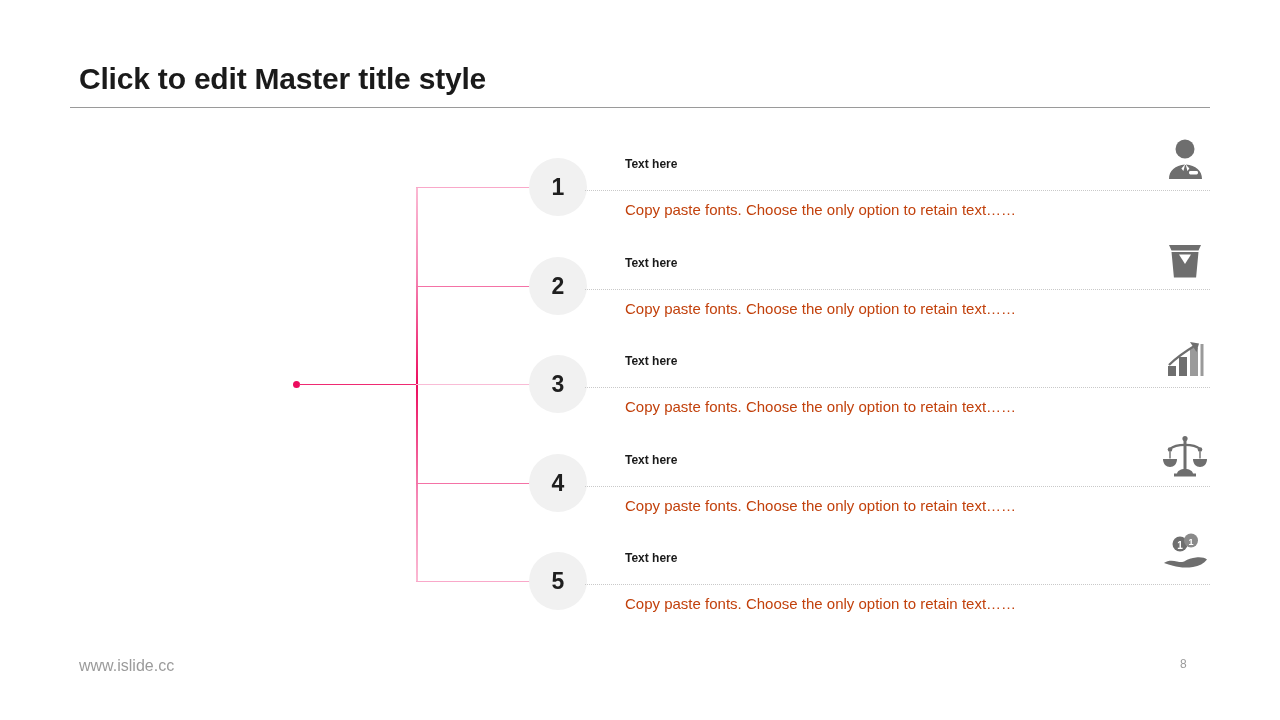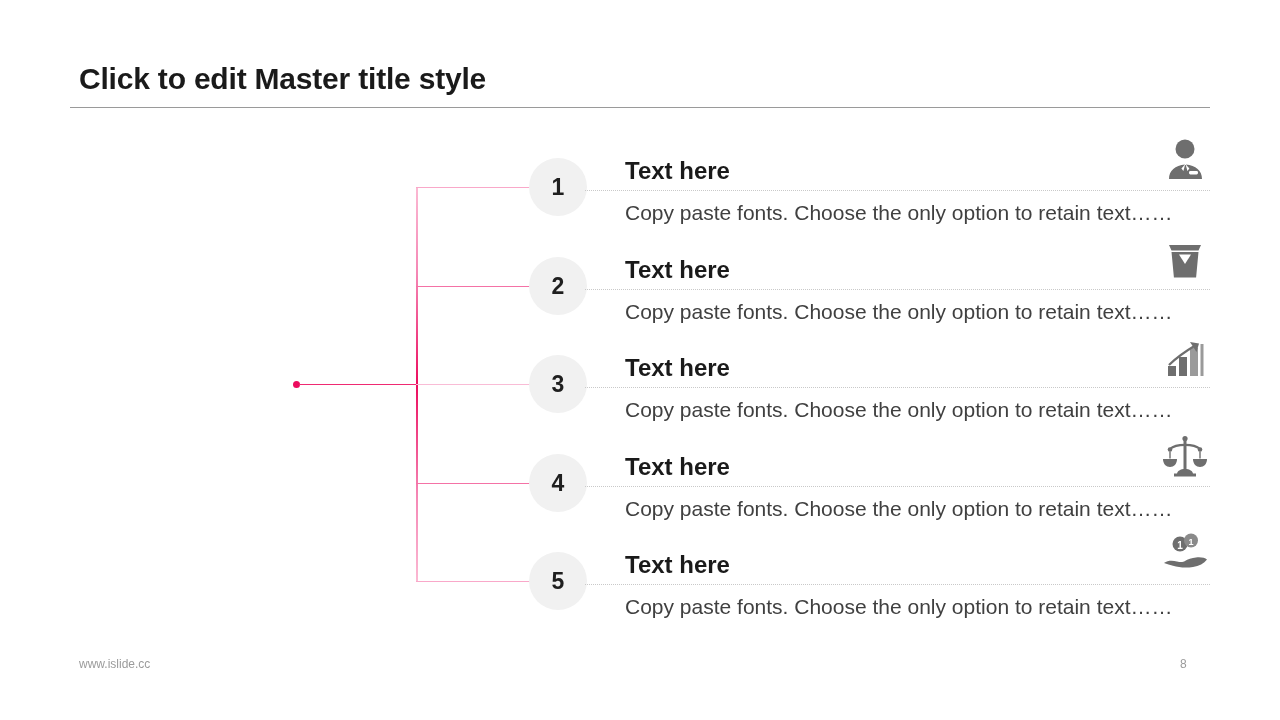--- a/index.html
+++ b/index.html
@@ -146,58 +146,58 @@
   .row {
     position: absolute;
     left: 585px;
     width: 625px;
     height: 84px;
   }
   .row-heading {
     position: absolute;
     left: 40px;
     top: 0px;
-    font-size: 24px;
+    font-size: 12px;
     font-weight: bold;
     color: #1a1a1a;
     white-space: nowrap;
   }
   .row-divider {
     position: absolute;
     left: 0px;
     top: 33px;
     width: 625px;
     height: 0;
     border-top: 1px dotted #c9c9c9;
   }
   .row-body {
     position: absolute;
     left: 40px;
     top: 44px;
-    font-size: 21px;
-    color: #404040;
+    font-size: 15px;
+    color: #c2410c;
     white-space: nowrap;
   }
 
   
   .row-icon {
     position: absolute;
     right: 0px;
     top: -22px;
     width: 50px;
     height: 50px;
   }
   .row-icon svg { display: block; width: 100%; height: 100%; }
 
   
   .footer-url {
     position: absolute;
     left: 79px;
     top: 657px;
-    font-size: 12px;
+    font-size: 16px;
     color: #9b9b9b;
   }
   .footer-page {
     position: absolute;
     left: 1180px;
     top: 657px;
     width: 30px;
     text-align: left;
     font-size: 12px;
     color: #9b9b9b;

